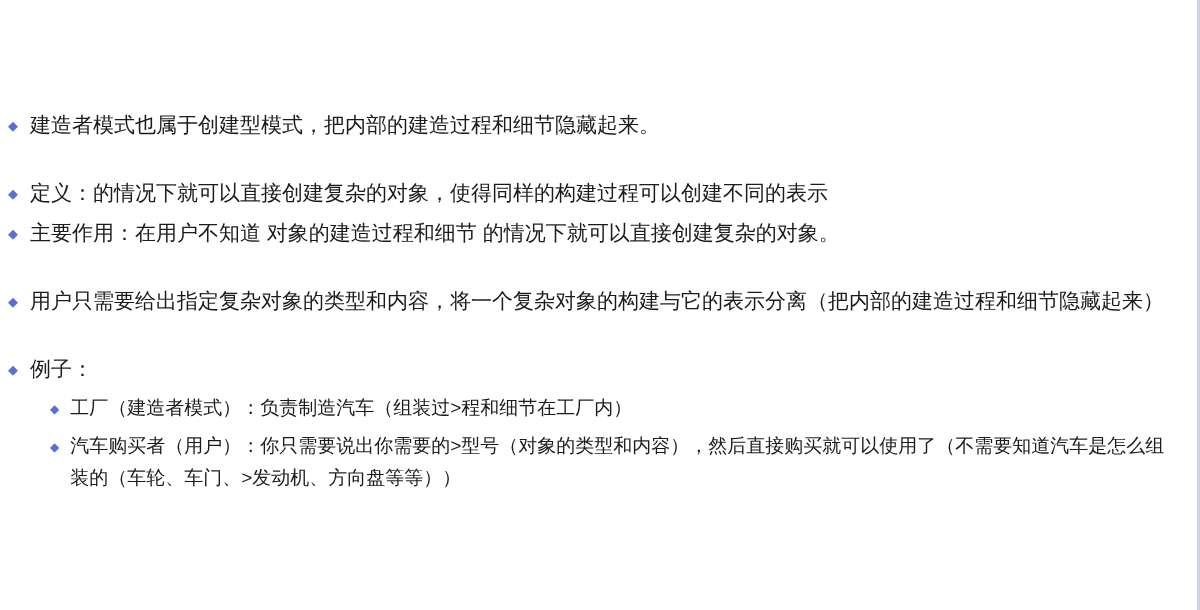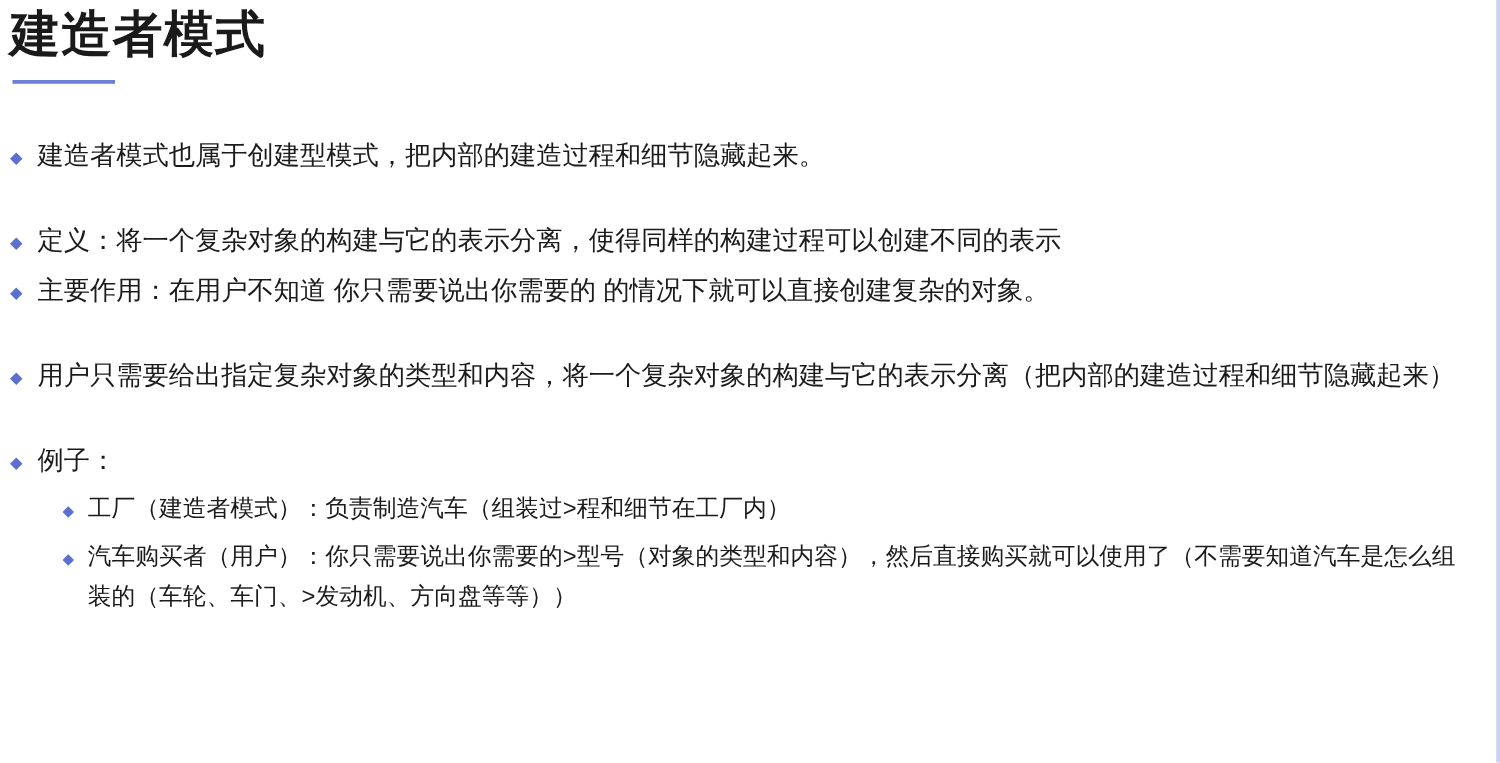--- a/index.html
+++ b/index.html
@@ -89,44 +89,40 @@
   .gap-l { height: 34px; }
   .gap-xs { height: 6px; }
 </style>
 </head>
 <body>
 
 <div class="slide">
 
   <div class="right-rule"></div>
 
-  <div class="title-block">
-    <h1 class="slide-title">建造者模式</h1>
-    <div class="title-underline"></div>
-  </div>
 
   <div class="content">
 
     <div class="bullet-row lvl1">
       <span class="diamond">◆</span>
       <span class="btext">建造者模式也属于创建型模式，把内部的建造过程和细节隐藏起来。</span>
     </div>
 
     <div class="gap-l"></div>
 
     <div class="bullet-row lvl1">
       <span class="diamond">◆</span>
-      <span class="btext">定义：将一个复杂对象的构建与它的表示分离，使得同样的构建过程可以创建不同的表示</span>
+      <span class="btext">定义：的情况下就可以直接创建复杂的对象，使得同样的构建过程可以创建不同的表示</span>
     </div>
 
     <div class="gap-xs"></div>
 
     <div class="bullet-row lvl1">
       <span class="diamond">◆</span>
-      <span class="btext">主要作用：在用户不知道 你只需要说出你需要的 的情况下就可以直接创建复杂的对象。</span>
+      <span class="btext">主要作用：在用户不知道 对象的建造过程和细节 的情况下就可以直接创建复杂的对象。</span>
     </div>
 
     <div class="gap-l"></div>
 
     <div class="bullet-row lvl1">
       <span class="diamond">◆</span>
       <span class="btext">用户只需要给出指定复杂对象的类型和内容，将一个复杂对象的构建与它的表示分离（把内部的建造过程和细节隐藏起来）</span>
     </div>
 
     <div class="gap-l"></div>

